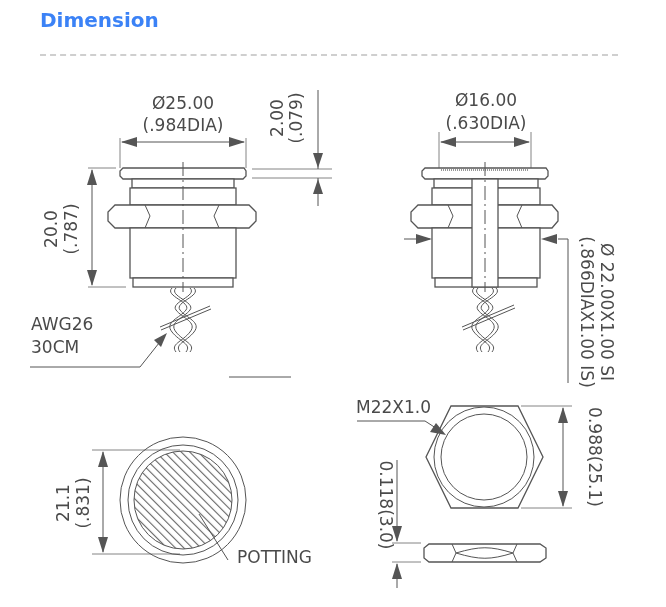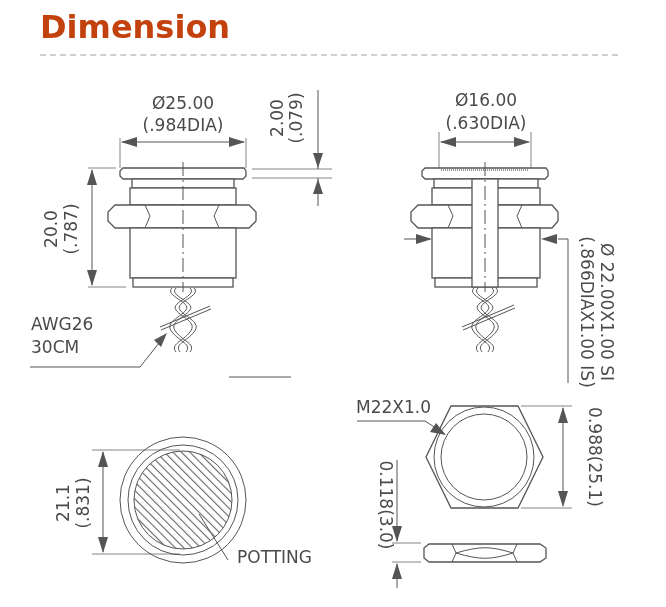--- a/index.html
+++ b/index.html
@@ -1,19 +1,19 @@
 <!DOCTYPE html>
 <html><head>
 <meta charset="utf-8">
 <style>
   html, body { margin: 0; padding: 0; background: #ffffff; }
   body { width: 666px; height: 607px; position: relative; overflow: hidden;
          font-family: "DejaVu Sans", sans-serif; color: #4a4a4a; }
-  .title { position: absolute; left: 40px; top: 8px; font-size: 32px; font-weight: bold;
-           color: #c2410c; letter-spacing: 0px; font-family: "DejaVu Sans", sans-serif; }
+  .title { position: absolute; left: 40px; top: 8px; font-size: 20px; font-weight: bold;
+           color: #3b82f6; letter-spacing: 0px; font-family: "DejaVu Sans", sans-serif; }
   .rule { position: absolute; left: 40px; top: 54px; width: 578px; height: 0;
           border-top: 2px dashed #cfcfcf; }
   svg { position: absolute; left: 0; top: 0; }
   svg text { font-family: "DejaVu Sans", sans-serif; fill: #4a4a4a; }
   .ln { stroke: #555; stroke-width: 1; fill: none; }
   .ln2 { stroke: #555; stroke-width: 1.3; fill: #fff; }
   .thin { stroke: #666; stroke-width: 0.8; fill: none; }
   .cl { stroke: #555; stroke-width: 1; stroke-dasharray: 14 4 2 4; fill: none; }
   .arr { fill: #555; stroke: none; }
 </style>

